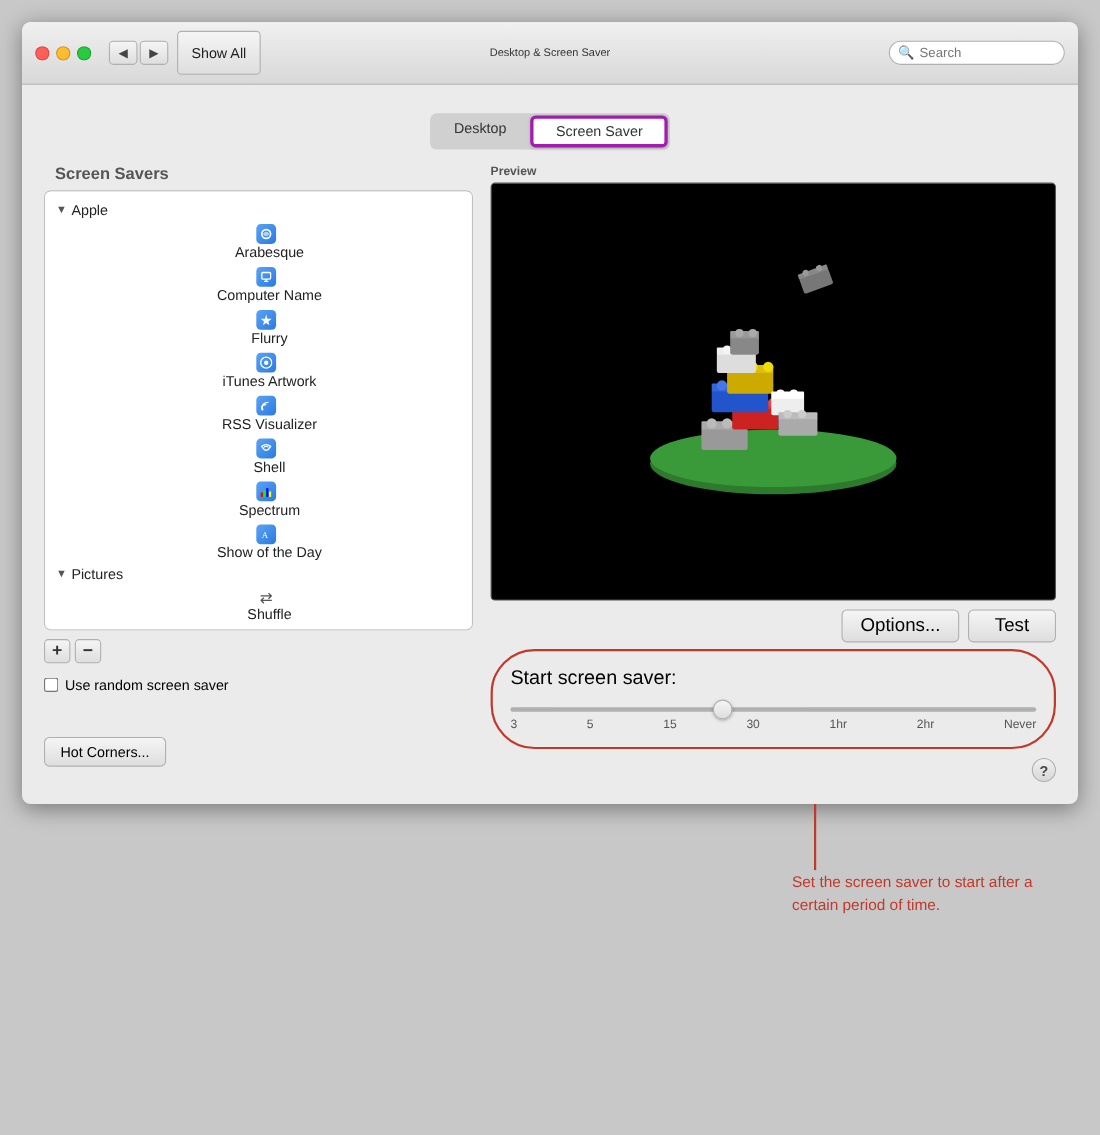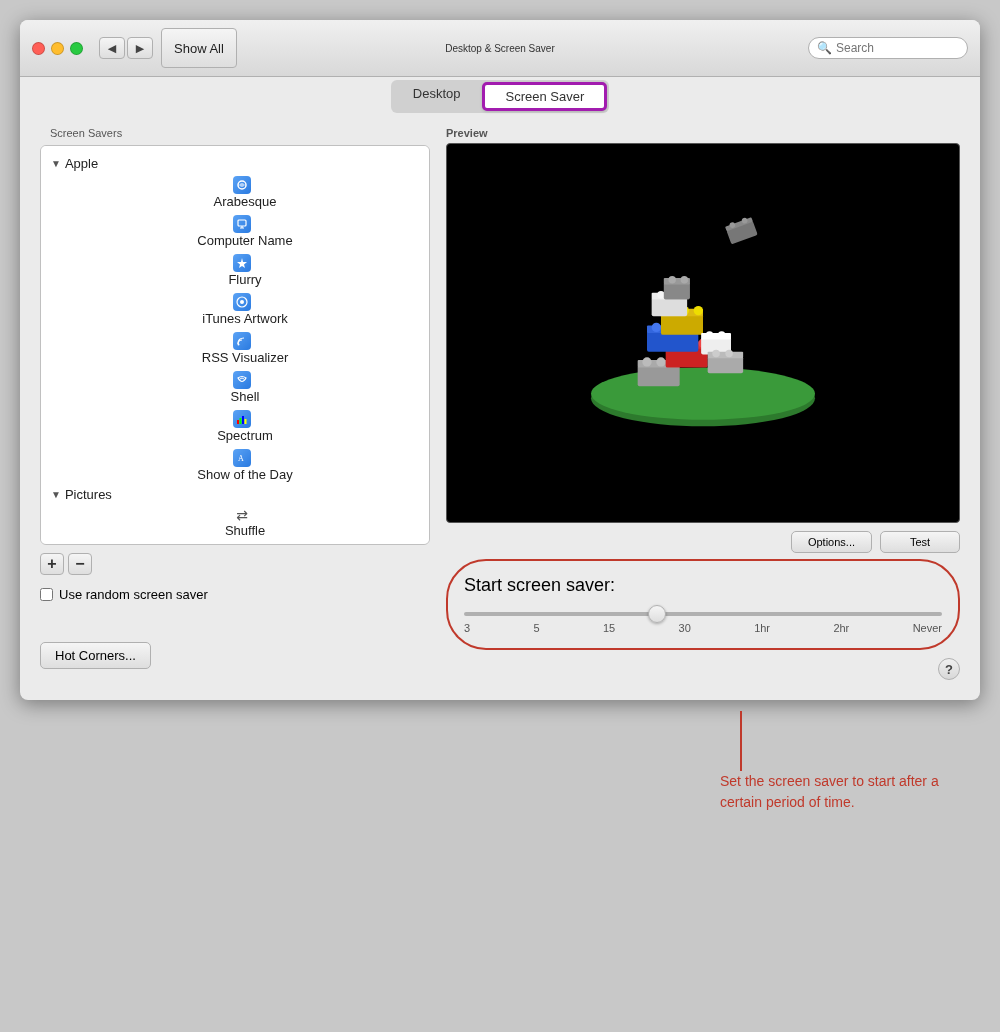--- a/index.html
+++ b/index.html
@@ -110,21 +110,21 @@
       width: 100%;
     }
 
     .search-icon-wrap {
       color: #888;
       margin-right: 4px;
       font-size: 12px;
     }
 
     .content-area {
-      padding: 3px 20px 20px;
+      padding: 26px 20px 20px;
     }
 
     .tabs-row {
       display: flex;
       justify-content: center;
       margin-bottom: 14px;
     }
 
     .tab-group {
       display: flex;
@@ -161,22 +161,22 @@
     .screen-savers-panel {
       background: white;
       border: 1px solid #c0c0c0;
       border-radius: 6px;
       padding: 8px 0;
       height: 400px;
       overflow-y: auto;
     }
 
     .panel-header {
-      font-size: 11px;
-      font-weight: normal;
+      font-size: 15px;
+      font-weight: bold;
       color: #555;
       padding: 0 10px 6px;
     }
 
     .tree-section {
       padding: 0;
     }
 
     .tree-parent {
       display: flex;
@@ -319,21 +319,21 @@
       justify-content: flex-end;
       gap: 8px;
       margin-top: 8px;
     }
 
     .preview-btn {
       background: linear-gradient(to bottom, #f5f5f5, #dedede);
       border: 1px solid #b0b0b0;
       border-radius: 5px;
       padding: 4px 16px;
-      font-size: 11px;
+      font-size: 17px;
       cursor: pointer;
       min-width: 80px;
     }
 
     .start-saver-label {
       font-size: 18px;
       font-weight: 500;
       margin-bottom: 8px;
     }
 
@@ -654,19 +654,19 @@
 
         <div class="bottom-right-row">
           <div class="help-btn">?</div>
         </div>
       </div>
     </div>
   </div>
 </div>
 
 <div style="width: 960px; display: flex; justify-content: flex-end; margin-top: 0; position: relative;">
-  <div style="position: relative; margin-right: 40px; margin-top: 11px;">
+  <div style="position: relative; margin-right: 40px; margin-top: 0;">
     <div style="width: 2px; height: 60px; background: #c0392b; margin-left: 20px;"></div>
     <div class="annotation-box">
       <span class="annotation-text">Set the screen saver to start after a certain period of time.</span>
     </div>
   </div>
 </div>
 
 </body></html>

